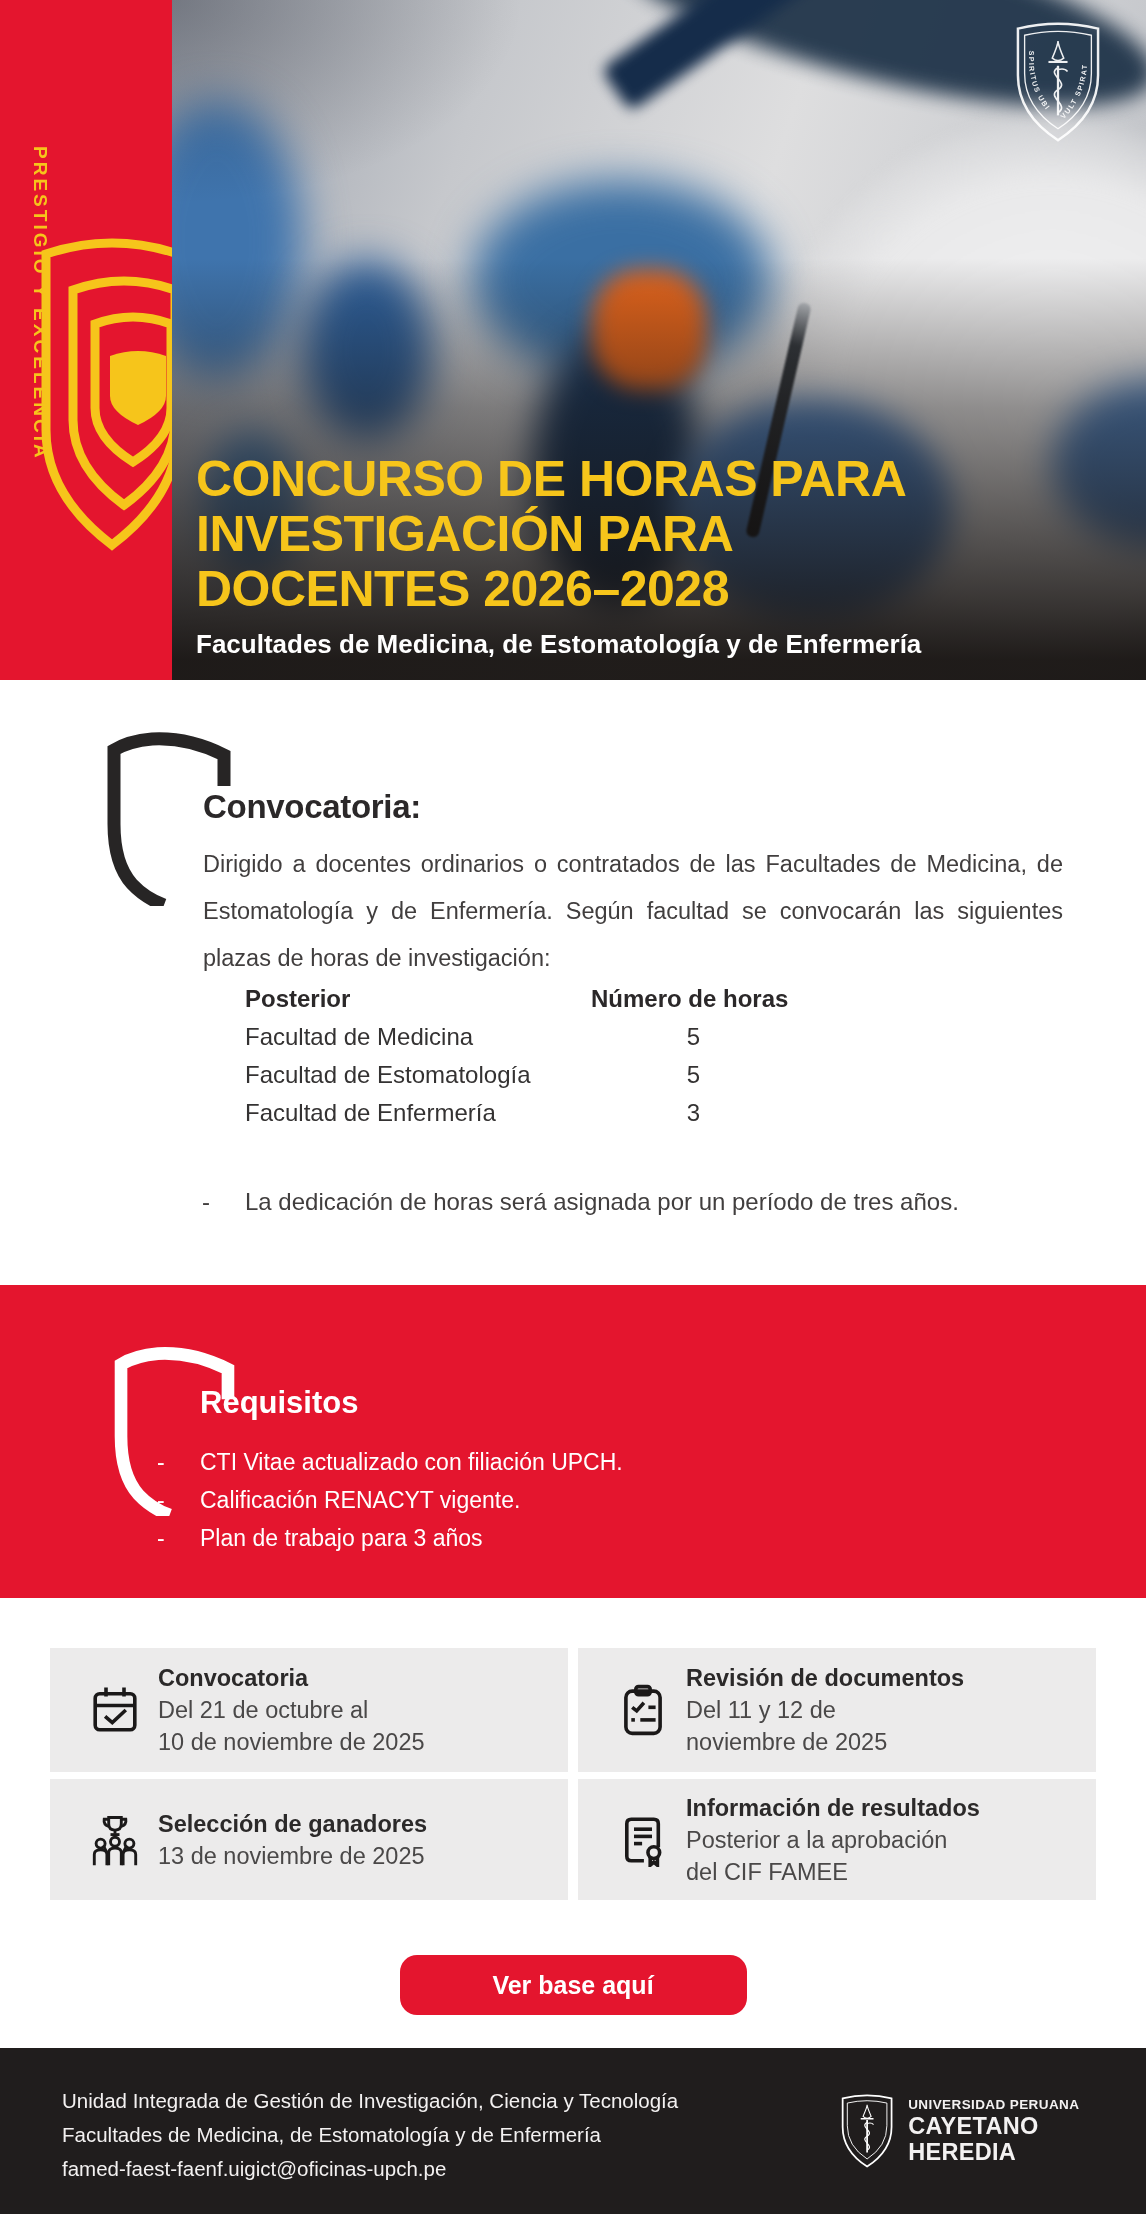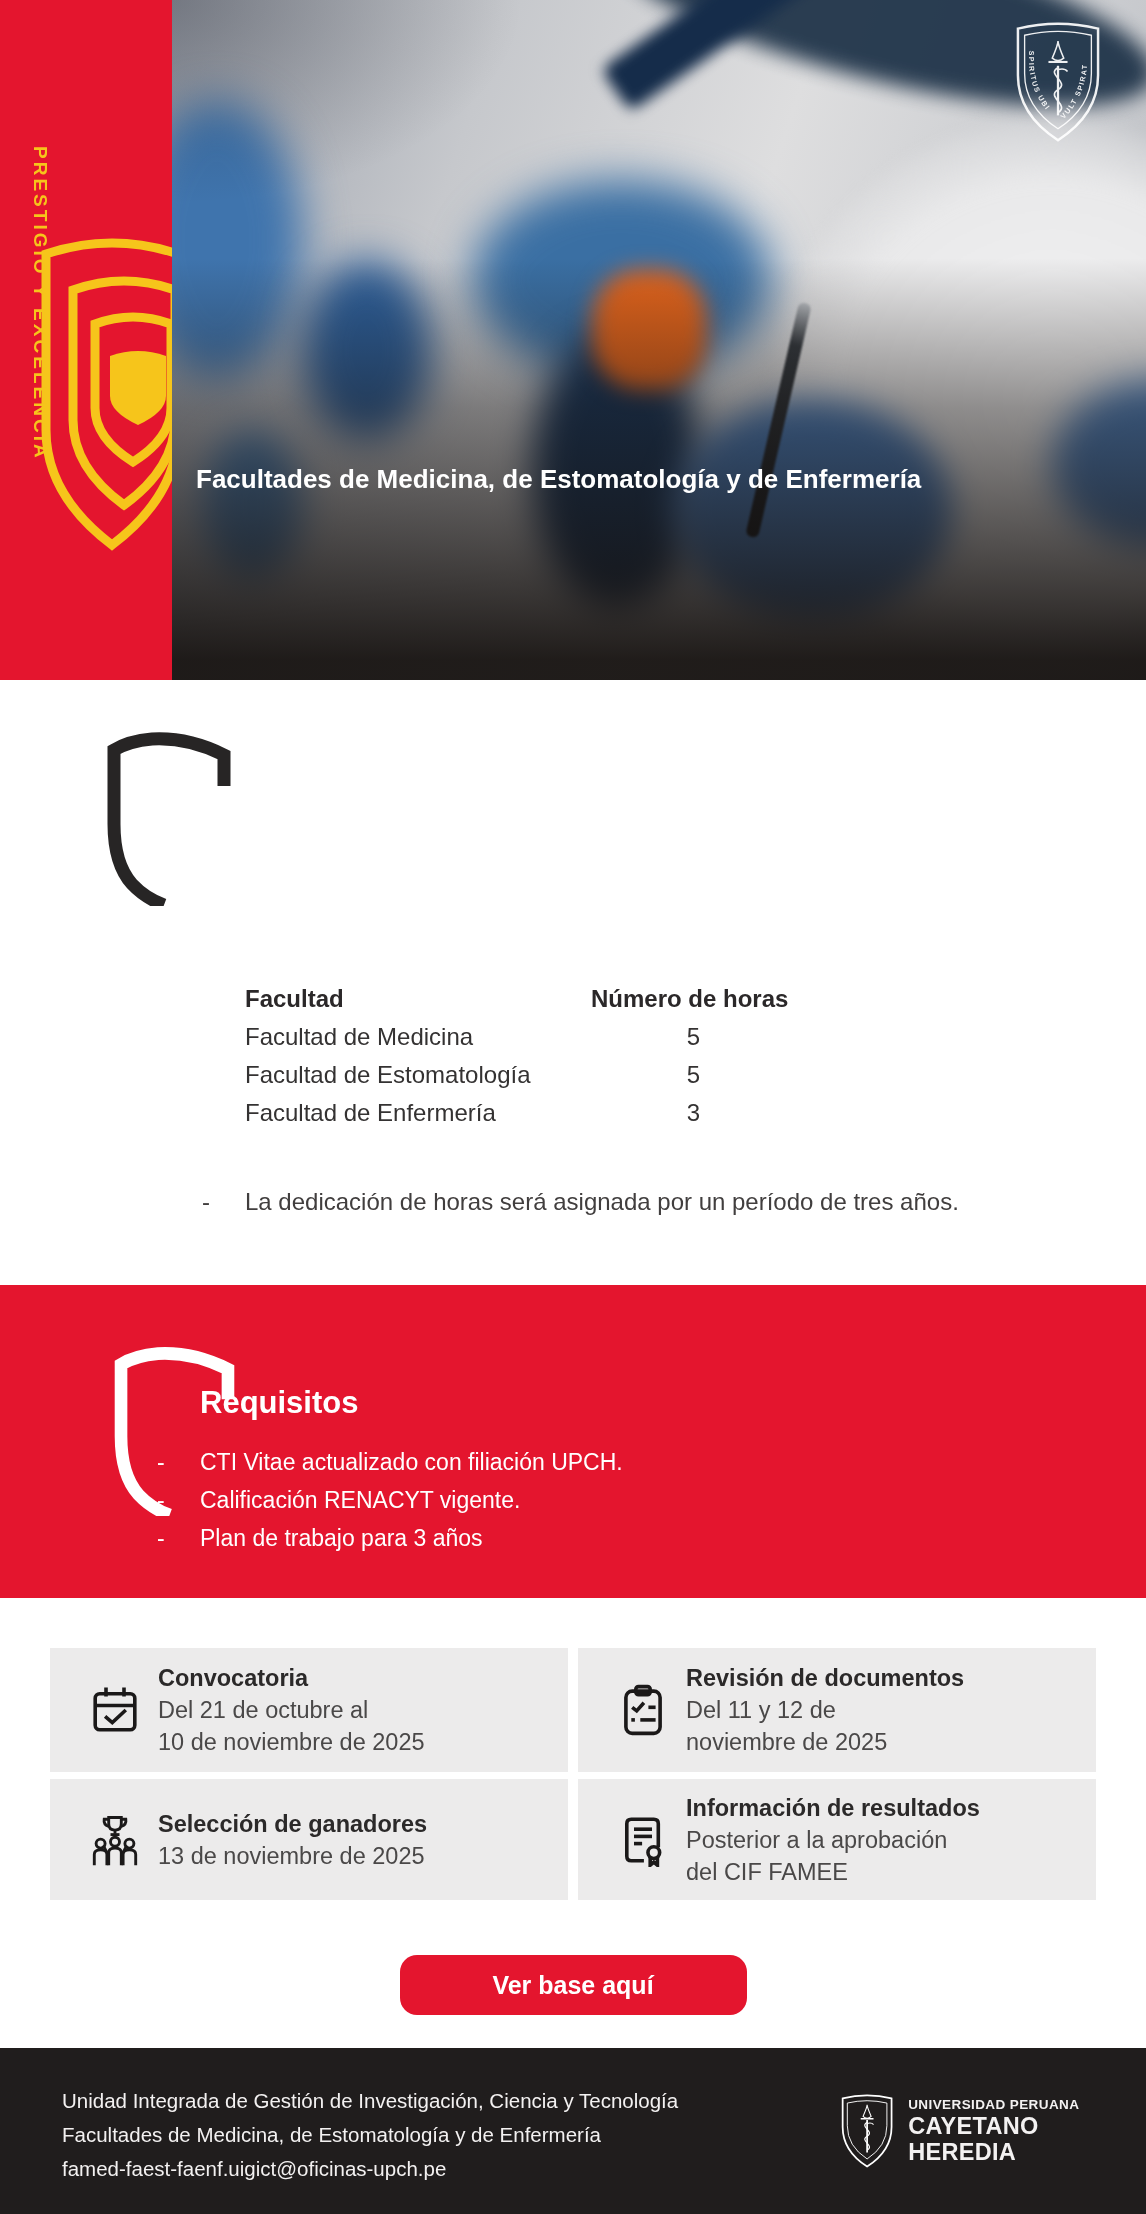--- a/index.html
+++ b/index.html
@@ -134,34 +134,43 @@
         </g>
         <text font-size="7.5" font-weight="700" fill="#ffffff" letter-spacing="1.5">
           <textPath href="#mottoL">SPIRITUS UBI</textPath>
         </text>
         <text font-size="7.5" font-weight="700" fill="#ffffff" letter-spacing="1.5">
           <textPath href="#mottoR">VULT SPIRAT</textPath>
         </text>
       </svg>
 
       <div class="hero-text">
+        <div class="hero-title">
+          <div>CONCURSO DE HORAS PARA</div>
+          <div>INVESTIGACIÓN PARA</div>
+          <div>DOCENTES 2026–2028</div>
+        </div>
         <div class="hero-sub">Facultades de Medicina, de Estomatología y de Enfermería</div>
       </div>
     </div>
   </div>
 
   <div id="convocatoria">
     <svg class="bracket-icon" style="left:100px;top:46px;" width="138" height="180" viewBox="0 0 130 180">
       <path d="M 120 60 L 120 29 Q 84 11 48 13 Q 25 15 10 24 L 10 98 Q 10 138 28 158 Q 41 172 60 179" fill="none" stroke="#272525" stroke-width="13"></path>
     </svg>
 
+    <div class="conv-content">
+      <div class="h2-dark">Convocatoria:</div>
+      <div class="body-just">Dirigido a docentes ordinarios o contratados de las Facultades de Medicina, de Estomatología y de Enfermería. Según facultad se convocarán las siguientes plazas de horas de investigación:</div>
+    </div>
 
     <div class="plazas">
       <div class="t-row">
-        <div class="t-c1 t-head">Facultad</div>
+        <div class="t-c1 t-head">Posterior</div>
         <div class="t-c2 t-head">Número de horas</div>
       </div>
       <div class="t-row">
         <div class="t-c1">Facultad de Medicina</div>
         <div class="t-c2 t-val">5</div>
       </div>
       <div class="t-row">
         <div class="t-c1">Facultad de Estomatología</div>
         <div class="t-c2 t-val">5</div>
       </div>

